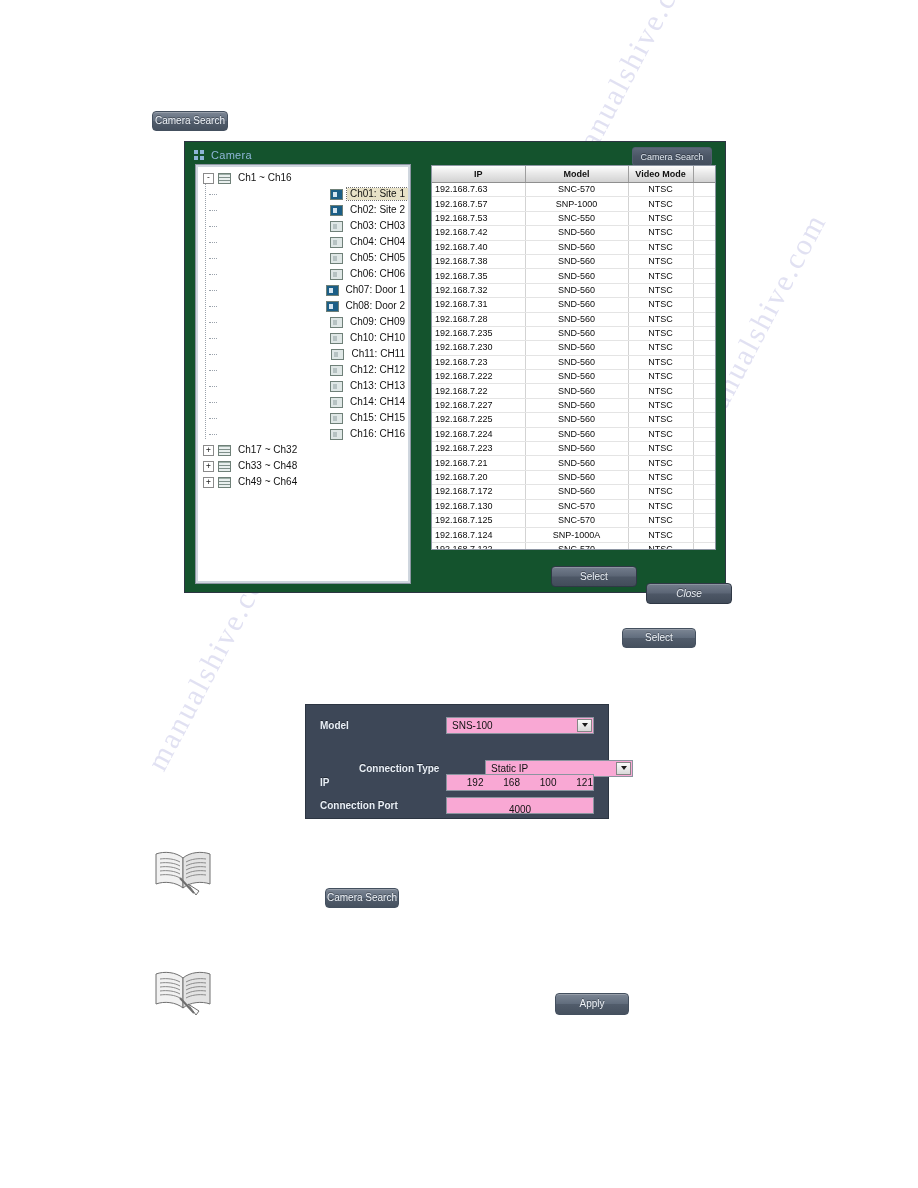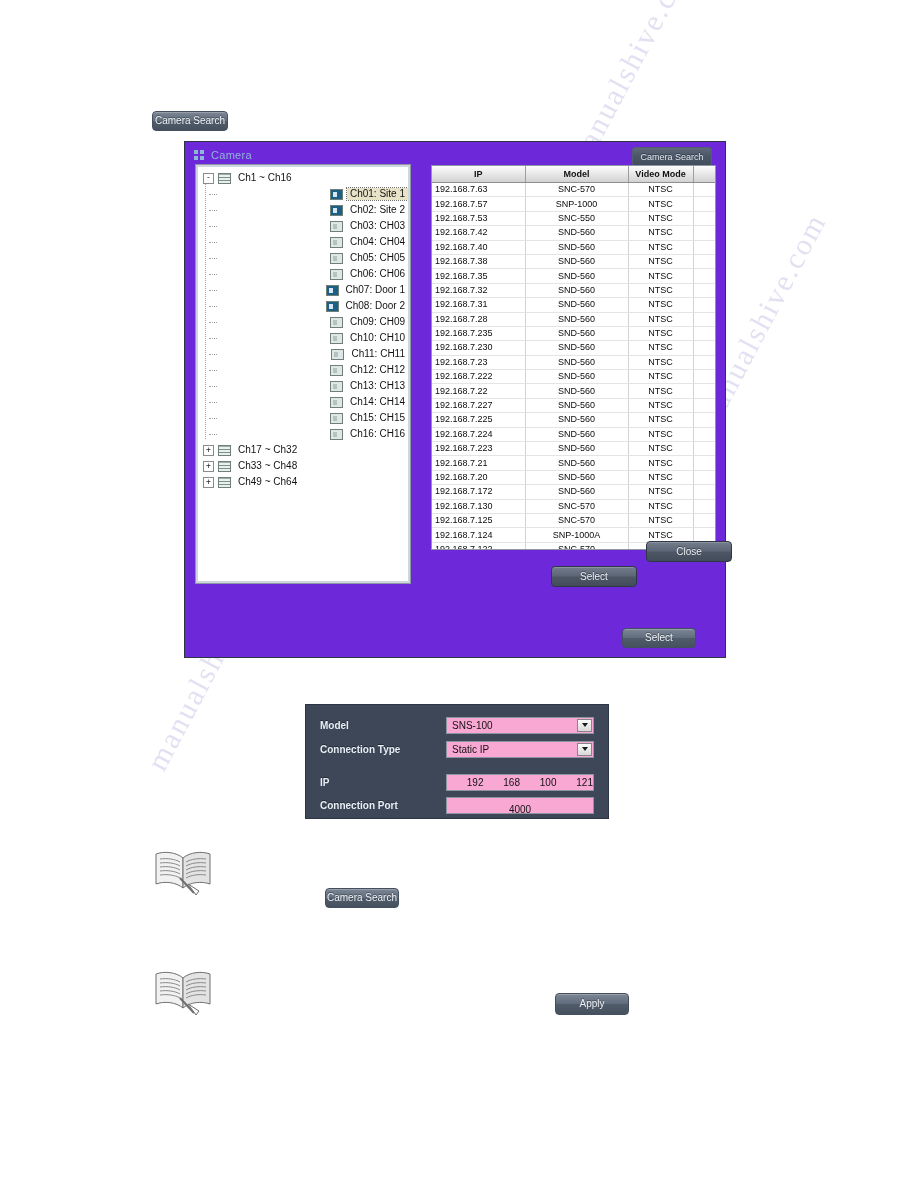--- a/index.html
+++ b/index.html
@@ -58,22 +58,22 @@
   #btn-select-mid        { left: 622px; top: 628px; width: 72px; height: 18px; }
   #btn-camera-search-note{ left: 325px; top: 888px; width: 72px; height: 18px; }
   #btn-apply-note        { left: 519px; top: 993px; width: 72px; height: 20px; margin-left: 36px; }
 
   
   #camera-dialog {
     position: absolute;
     left: 184px;
     top: 141px;
     width: 542px;
-    height: 517px;
-    background: #6d28d9;
+    height: 452px;
+    background: #14532d;
     border: 1px solid #2c3542;
     box-sizing: border-box;
     z-index: 6;
   }
   .dlg-title-bar {
     position: absolute;
     left: 0; top: 0;
     width: 100%;
     height: 26px;
     display: flex;
@@ -254,21 +254,21 @@
     background: linear-gradient(to bottom, #737d8c 0%, #5b6575 48%, #4d5766 52%, #424c5a 100%);
     color: #e9eef4;
     font-size: 10px;
     display: flex;
     align-items: center;
     justify-content: center;
     box-shadow: inset 0 1px 0 rgba(255,255,255,.18);
     text-shadow: 0 -1px 0 rgba(0,0,0,.4);
   }
   #dlg-btn-select { left: 366px; top: 424px; }
-  #dlg-btn-close  { left: 461px; top: 399px; }
+  #dlg-btn-close  { left: 461px; top: 441px; font-style: italic; }
 
   
   #settings-panel {
     position: absolute;
     left: 305px;
     top: 704px;
     width: 304px;
     height: 115px;
     background: #3d4757;
     border: 1px solid #2c3542;
@@ -333,21 +333,21 @@
     text-align: right;
     font-size: 10px;
   }
   .port-value {
     width: 100%;
     text-align: center;
     font-size: 10px;
     margin-top: 8px;
   }
   #row-model       { top: 9px; }
-  #row-conn-type   { top: 33px; }
+  #row-conn-type   { top: 52px; padding-left: 39px; }
   #row-ip          { top: 66px; }
   #row-conn-port   { top: 89px; }
 
   
   .book-icon { position: absolute; z-index: 7; }
   #book-icon-1 { left: 152px; top: 848px; }
   #book-icon-2 { left: 152px; top: 968px; }
 </style>
 </head>
 <body>

